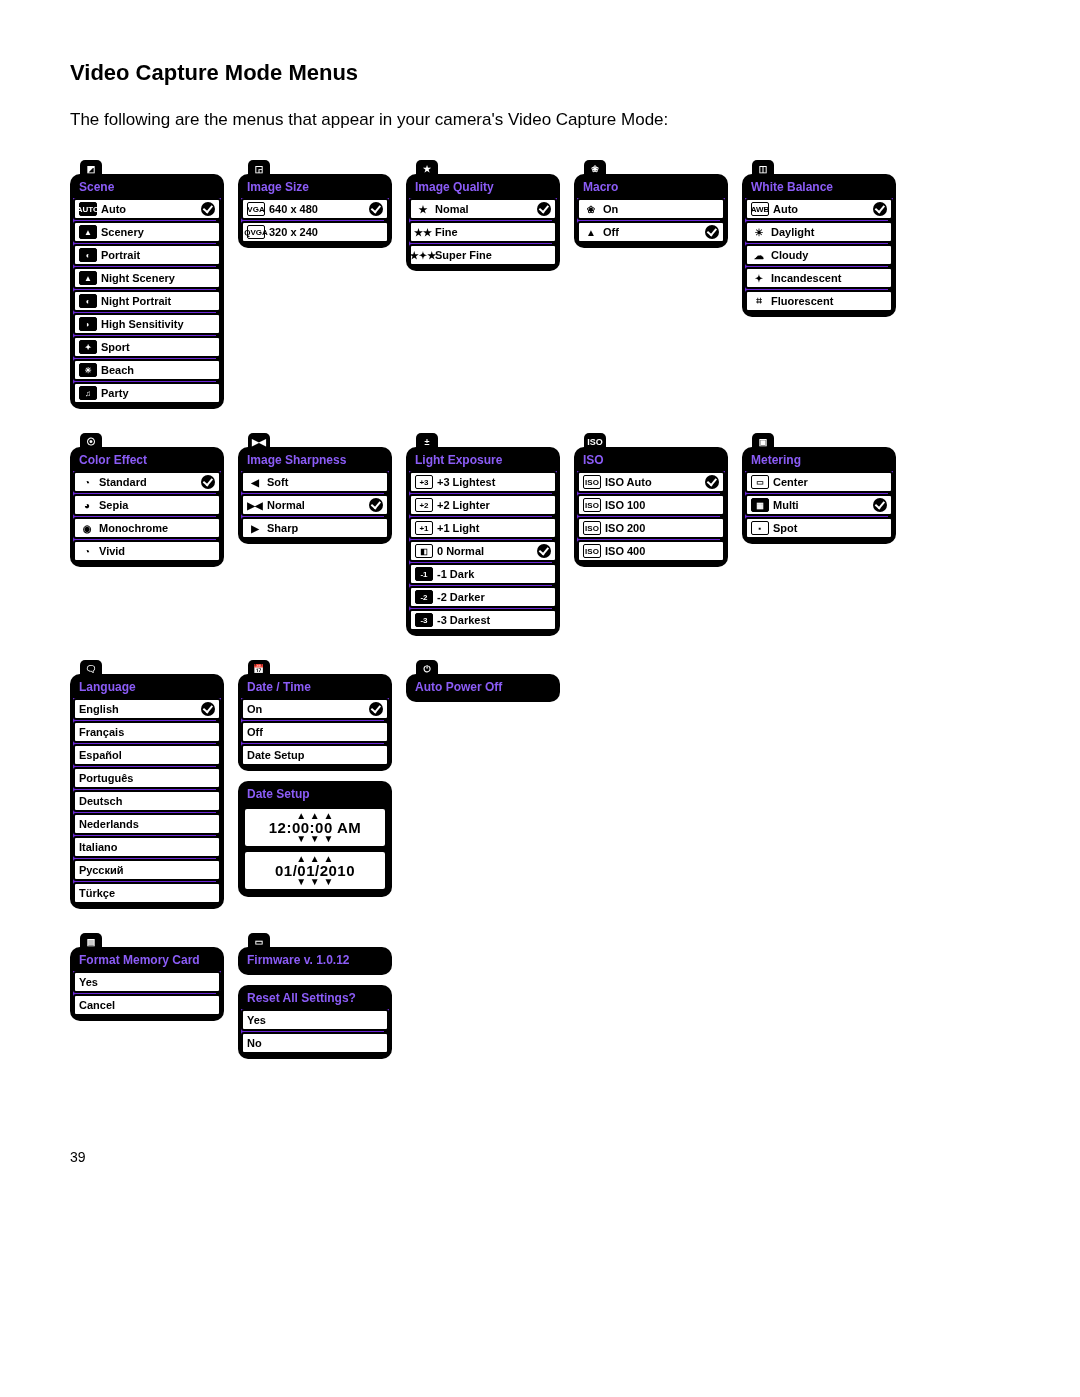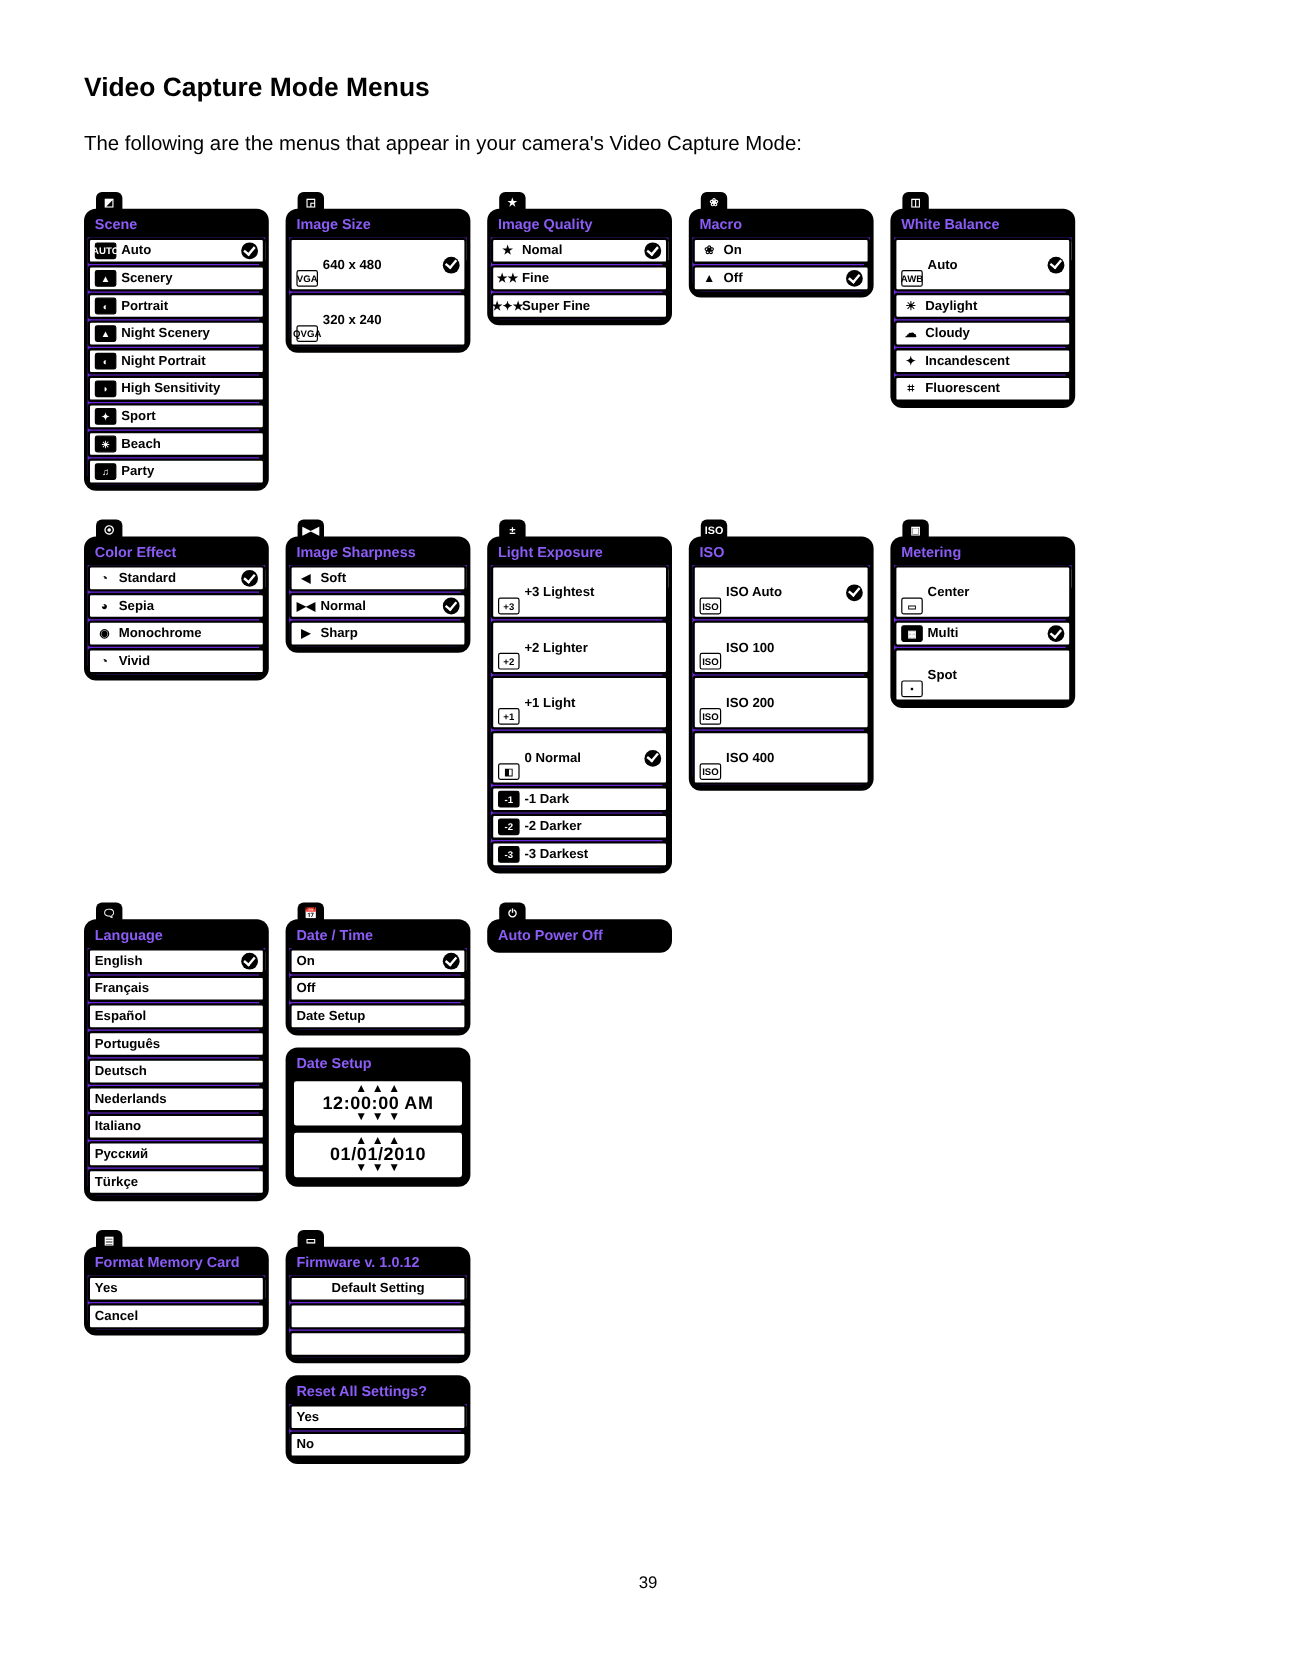--- a/index.html
+++ b/index.html
@@ -78,42 +78,42 @@
   font-weight: bold;
   min-height: 14px;
   position: relative;
 }
 .item .icon {
   width: 16px; height: 12px;
   display:inline-flex; align-items:center; justify-content:center;
   font-size: 10px;
   flex-shrink:0;
 }
-.item .icon.box { border:1.5px solid #000; border-radius:2px; background:#fff; font-size:8px;margin-top:23px; }
+.item .icon.box { border:1.5px solid #000; border-radius:2px; background:#fff; font-size:8px; }
 .item .icon.fill { border:1.5px solid #000; border-radius:2px; background:#000; color:#fff; font-size:8px; }
 .item .lbl { flex: 1; }
 .item .check {
   width: 14px; height: 14px;
   border-radius: 50%;
   background: #000;
   display:flex; align-items:center; justify-content:center;
 }
 .item .check::after {
   content:""; width:4px; height:7px; border:2px solid #fff;
   border-top:0; border-left:0; transform: rotate(40deg) translate(-1px,-1px);
 }
 .datebox {
   background:#fff; border:2px solid #000; border-radius:4px;
   margin:2px 2px 2px 2px; padding:4px 6px;
   font-weight:bold; font-size:15px; text-align:center;
   letter-spacing:0.5px;
 }
 .arrows { display:flex; justify-content:center; gap:14px; font-size:10px; line-height:6px; }
 
-.page-num { text-align:center; font-size:14px; margin-top:90px; }
+.page-num { font-size:14px; margin-top:90px; }
 </style>
 </head>
 <body>
 
 <h2>Video Capture Mode Menus</h2>
 <p class="intro">The following are the menus that appear in your camera's Video Capture Mode:</p>
 
 <div class="rows">
 
 <div class="row">
@@ -523,34 +523,20 @@
           </div>
     </div>
   </div>
 
   <div class="col">
     <div class="card with-tab">
       <div class="tab">
             <span class="tab-inner">▭</span>
           </div>
       <div class="title">Firmware v. 1.0.12</div>
-      <div class="list">
-            <div class="scroll">
-              <div class="scroll-thumb"></div>
-            </div>
-        <div class="item" style="justify-content:center;">
-              <span class="lbl" style="text-align:center;">Default Setting</span>
-            </div>
-        <div class="item">
-              <span class="lbl"></span>
-            </div>
-        <div class="item">
-              <span class="lbl"></span>
-            </div>
-      </div>
     </div>
     <div class="card">
       <div class="title">Reset All Settings?</div>
       <div class="list">
             <div class="scroll">
               <div class="scroll-thumb"></div>
             </div>
         <div class="item">
               <span class="lbl">Yes</span>
             </div>

